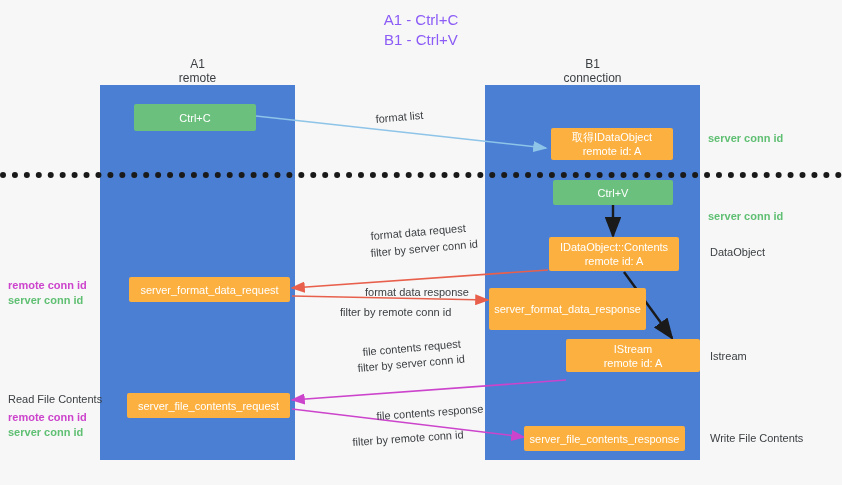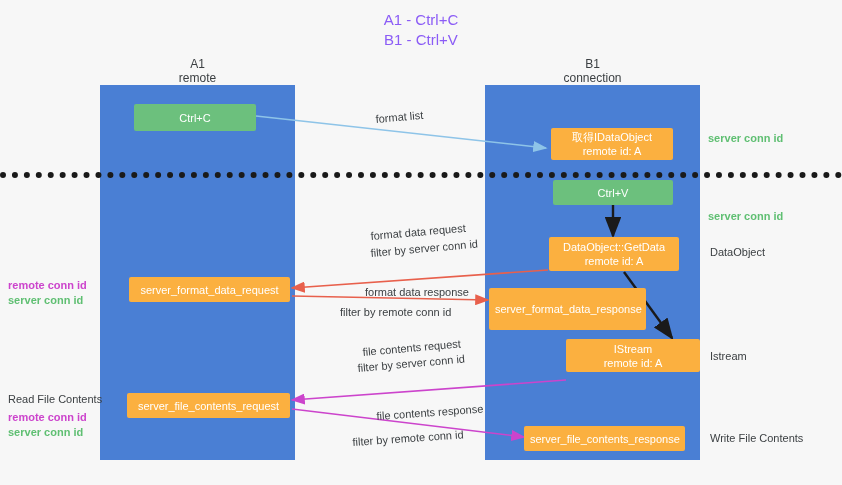--- a/index.html
+++ b/index.html
@@ -20,21 +20,21 @@
 
   .col-head{
     position:absolute;text-align:center;font-size:12px;line-height:14px;color:#3c4043;
   }
   .col-head .ch-sub{display:block;}
 
   .lane{position:absolute;background:#4a7fd4;}
 
   .box{
     position:absolute;border-radius:2px;
-    display:flex;flex-direction:column;justify-content:center;
+    display:flex;flex-direction:column;align-items:center;justify-content:center;
     color:#ffffff;font-size:11px;line-height:14px;text-align:center;
     box-sizing:border-box;padding:2px 6px;
   }
   .box.green{background:#6cc07d;}
   .box.orange{background:#fbb040;}
   .box .l2{font-size:11px;}
 
   .dashline{
     position:absolute;left:0;top:172px;width:842px;height:0;
     border-top:6px dotted #1a1a1a;
@@ -106,21 +106,21 @@
   <div class="box orange" style="left:551px;top:128px;width:122px;height:32px;">
     <span>取得IDataObject</span>
     <span class="l2">remote id: A</span>
   </div>
 
   <div class="box green" style="left:553px;top:180px;width:120px;height:25px;">
     <span>Ctrl+V</span>
   </div>
 
   <div class="box orange" style="left:549px;top:237px;width:130px;height:34px;">
-    <span>DataObject::GetData</span>
+    <span>IDataObject::Contents</span>
     <span class="l2">remote id: A</span>
   </div>
 
   <div class="box orange" style="left:566px;top:339px;width:134px;height:33px;">
     <span>IStream</span>
     <span class="l2">remote id: A</span>
   </div>
 
   <div class="box orange" style="left:129px;top:277px;width:161px;height:25px;">
     <span>server_format_data_request</span>

